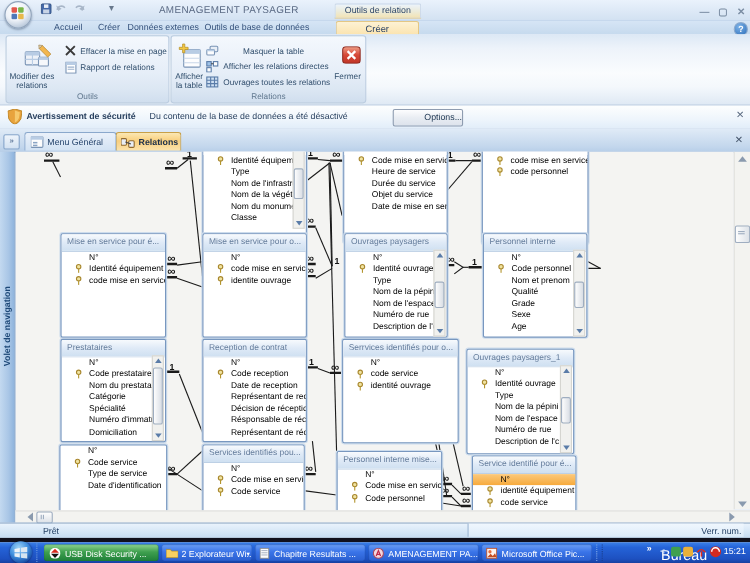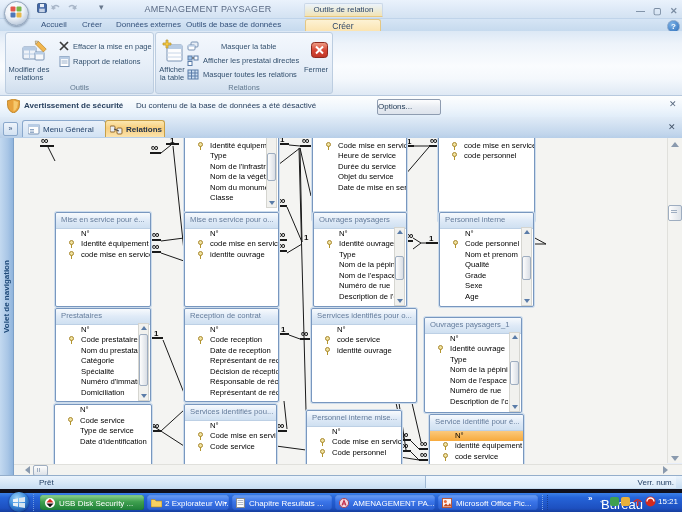--- a/index.html
+++ b/index.html
@@ -13,21 +13,21 @@
     border:1px solid #90a3ba;box-shadow:0 1px 2px rgba(60,80,110,.5);z-index:30;}
   #orbi{left:10px;top:6px;z-index:31;}
   .qat{top:3px;height:12px;color:#9aa9bd;font-size:9px;}
   #title{left:128px;top:4px;width:160px;text-align:center;font-size:9px;color:#5a6a84;letter-spacing:.3px;}
   #ctxhdr{left:304px;top:3px;width:77px;height:12px;background:linear-gradient(#ecf3fb,#ecebd8 55%,#f3e3b4);
     border:1px solid #cbd8e8;border-bottom:1px solid #e8c87e;border-radius:2px 2px 0 0;
     font-size:8px;color:#2e4668;text-align:center;line-height:12px;}
   .wbtn{top:6px;font-size:9px;color:#7b8da3;font-weight:bold;}
   
   #tabrow{left:0;top:19px;width:682px;height:12px;background:linear-gradient(#d6e5f5,#c6daee);}
-  .rtab{position:absolute;top:0;height:12px;font-size:8px;white-space:nowrap;color:#33507a;text-align:left;line-height:12px;}
+  .rtab{position:absolute;top:0;height:12px;font-size:8px;white-space:nowrap;color:#33507a;text-align:right;line-height:12px;}
   #ctab{left:305px;top:19px;width:74px;height:12px;background:linear-gradient(#fdf2d4,#fbe3ae);
     border:1px solid #e4c784;border-bottom:none;border-radius:2.5px 2.5px 0 0;
     font-size:8.5px;color:#2e4668;text-align:center;line-height:12px;}
   #helpbtn{left:667px;top:20px;width:11px;height:11px;border-radius:50%;
     background:radial-gradient(circle at 35% 30%,#7db3e8,#2b6cb8);border:1px solid #8aa8cc;
     color:#fff;font-size:8px;text-align:center;line-height:11px;font-weight:bold;}
   
   #ribbon{left:0;top:31px;width:682px;height:64px;
     background:linear-gradient(#dce8f5,#edf3fa 20%,#fafcfe 55%,#f4f8fc 75%,#dfe9f4);border-bottom:1px solid #b7c9de;}
   .grp{position:absolute;top:1px;height:60px;border:1px solid #bccde0;border-radius:3px;
@@ -36,21 +36,21 @@
     font-size:7.5px;color:#61788f;}
   .btxt{position:absolute;text-align:center;font-size:7.5px;color:#33506e;line-height:8px;}
   .stxt{position:absolute;font-size:7.5px;color:#33506e;white-space:nowrap;}
   
   #secbar{left:0;top:96px;width:682px;height:21px;
     background:linear-gradient(#fdfefe,#eef5fc 60%,#e1edf9);border-bottom:1px solid #bccade;}
   #secbold{left:24px;top:101px;font-size:8px;font-weight:bold;color:#29415f;}
   #secmsg{left:136px;top:101px;font-size:8px;color:#29415f;}
   #optbtn{left:357px;top:99px;width:62px;height:14px;border:1px solid #8e9cb0;border-radius:2px;
     background:linear-gradient(#fdfdfe,#e9edf3 50%,#dde3ec);font-size:8px;color:#223a55;
-    text-align:left;line-height:14px;margin-left:20px;}
+    text-align:right;line-height:14px;}
   
   #doctabs{left:0;top:117px;width:682px;height:21px;
     background:linear-gradient(#e0ebf7,#c2d6ec 80%,#b7cee8);border-bottom:1px solid #98b4d4;}
   .dtab{position:absolute;top:120px;height:16px;border:1px solid #8aa8cc;border-bottom:none;
     border-radius:3px 3px 0 0;font-size:8px;}
   
   #navpane{left:0;top:138px;width:13px;height:337px;
     background:linear-gradient(90deg,#c3d9f0,#a9c6e6 60%,#8fb4dd);border-right:1px solid #7da0c8;}
   #navtxt{left:-66px;top:292px;width:145px;transform:rotate(-90deg);transform-origin:center;
     font-size:8px;font-weight:bold;color:#1d4877;text-align:center;}
@@ -190,31 +190,31 @@
       </div>
     <div class="stxt" style="left:47px;top:9px;padding-left:18px;">Masquer la table</div>
     <div class="abs" style="left:31px;top:22px;">
         <svg width="12" height="11" viewBox="0 0 12 11">
           <rect x="1" y="1" width="4" height="4" fill="#9ec2e8" stroke="#5a7ca8"></rect>
           <rect x="7" y="1" width="4" height="4" fill="#fdfdfd" stroke="#5a7ca8"></rect>
           <rect x="1" y="6.5" width="4" height="4" fill="#fdfdfd" stroke="#5a7ca8"></rect>
           <line x1="5" y1="3" x2="7" y2="3" stroke="#444"></line>
         </svg>
       </div>
-    <div class="stxt" style="left:47px;top:23px;">Afficher les prestatai directes</div>
+    <div class="stxt" style="left:47px;top:23px;">Afficher les relations directes</div>
     <div class="abs" style="left:31px;top:36px;">
         <svg width="12" height="11" viewBox="0 0 12 11">
           <rect x="1" y="1" width="10" height="9" fill="#cfe0f2" stroke="#5a7ca8"></rect>
           <line x1="1" y1="4" x2="11" y2="4" stroke="#5a7ca8"></line>
           <line x1="1" y1="7" x2="11" y2="7" stroke="#5a7ca8"></line>
           <line x1="4.5" y1="1" x2="4.5" y2="10" stroke="#5a7ca8"></line>
           <line x1="8" y1="1" x2="8" y2="10" stroke="#5a7ca8"></line>
         </svg>
       </div>
-    <div class="stxt" style="left:47px;top:37px;">Masquer toutes les relations</div>
+    <div class="stxt" style="left:47px;top:37px;">Ouvrages toutes les relations</div>
     <div class="abs" style="left:155px;top:9px;">
         <svg width="17" height="16" viewBox="0 0 17 16">
           <rect x="0.5" y="0.5" width="16" height="15" rx="3" fill="url(#gr)" stroke="#8d2a20"></rect>
           <defs>
             <linearGradient id="gr" x1="0" y1="0" x2="0" y2="1">
               <stop offset="0" stop-color="#f0a088"></stop>
               <stop offset=".5" stop-color="#d64837"></stop>
               <stop offset="1" stop-color="#c03526"></stop>
             </linearGradient>
           </defs>

